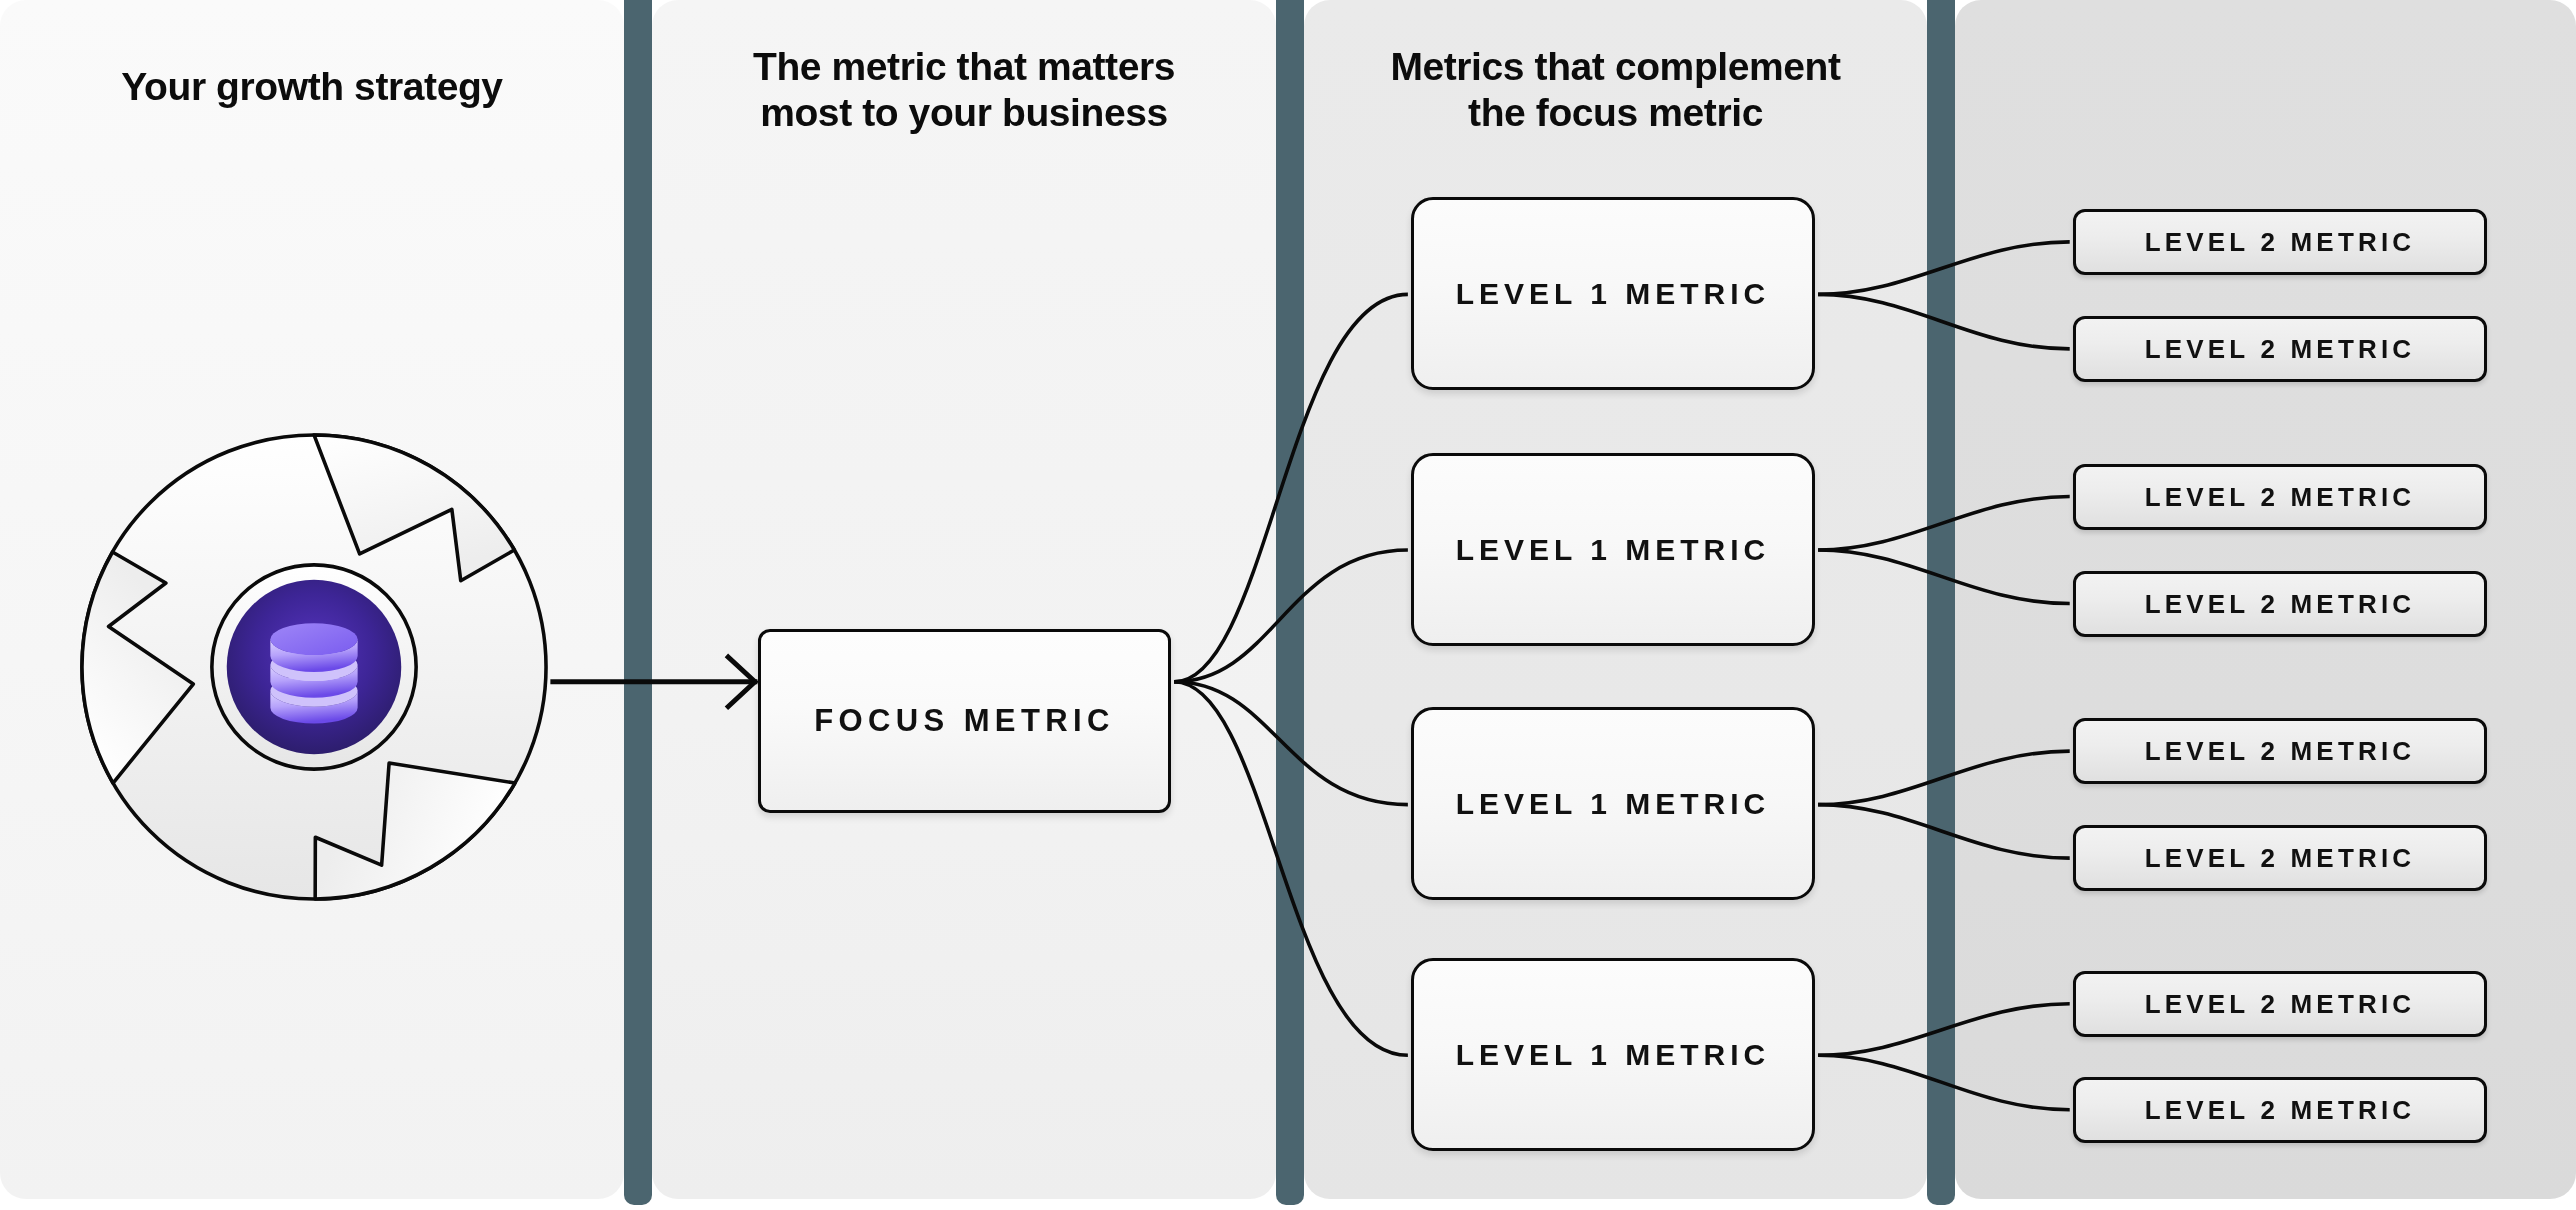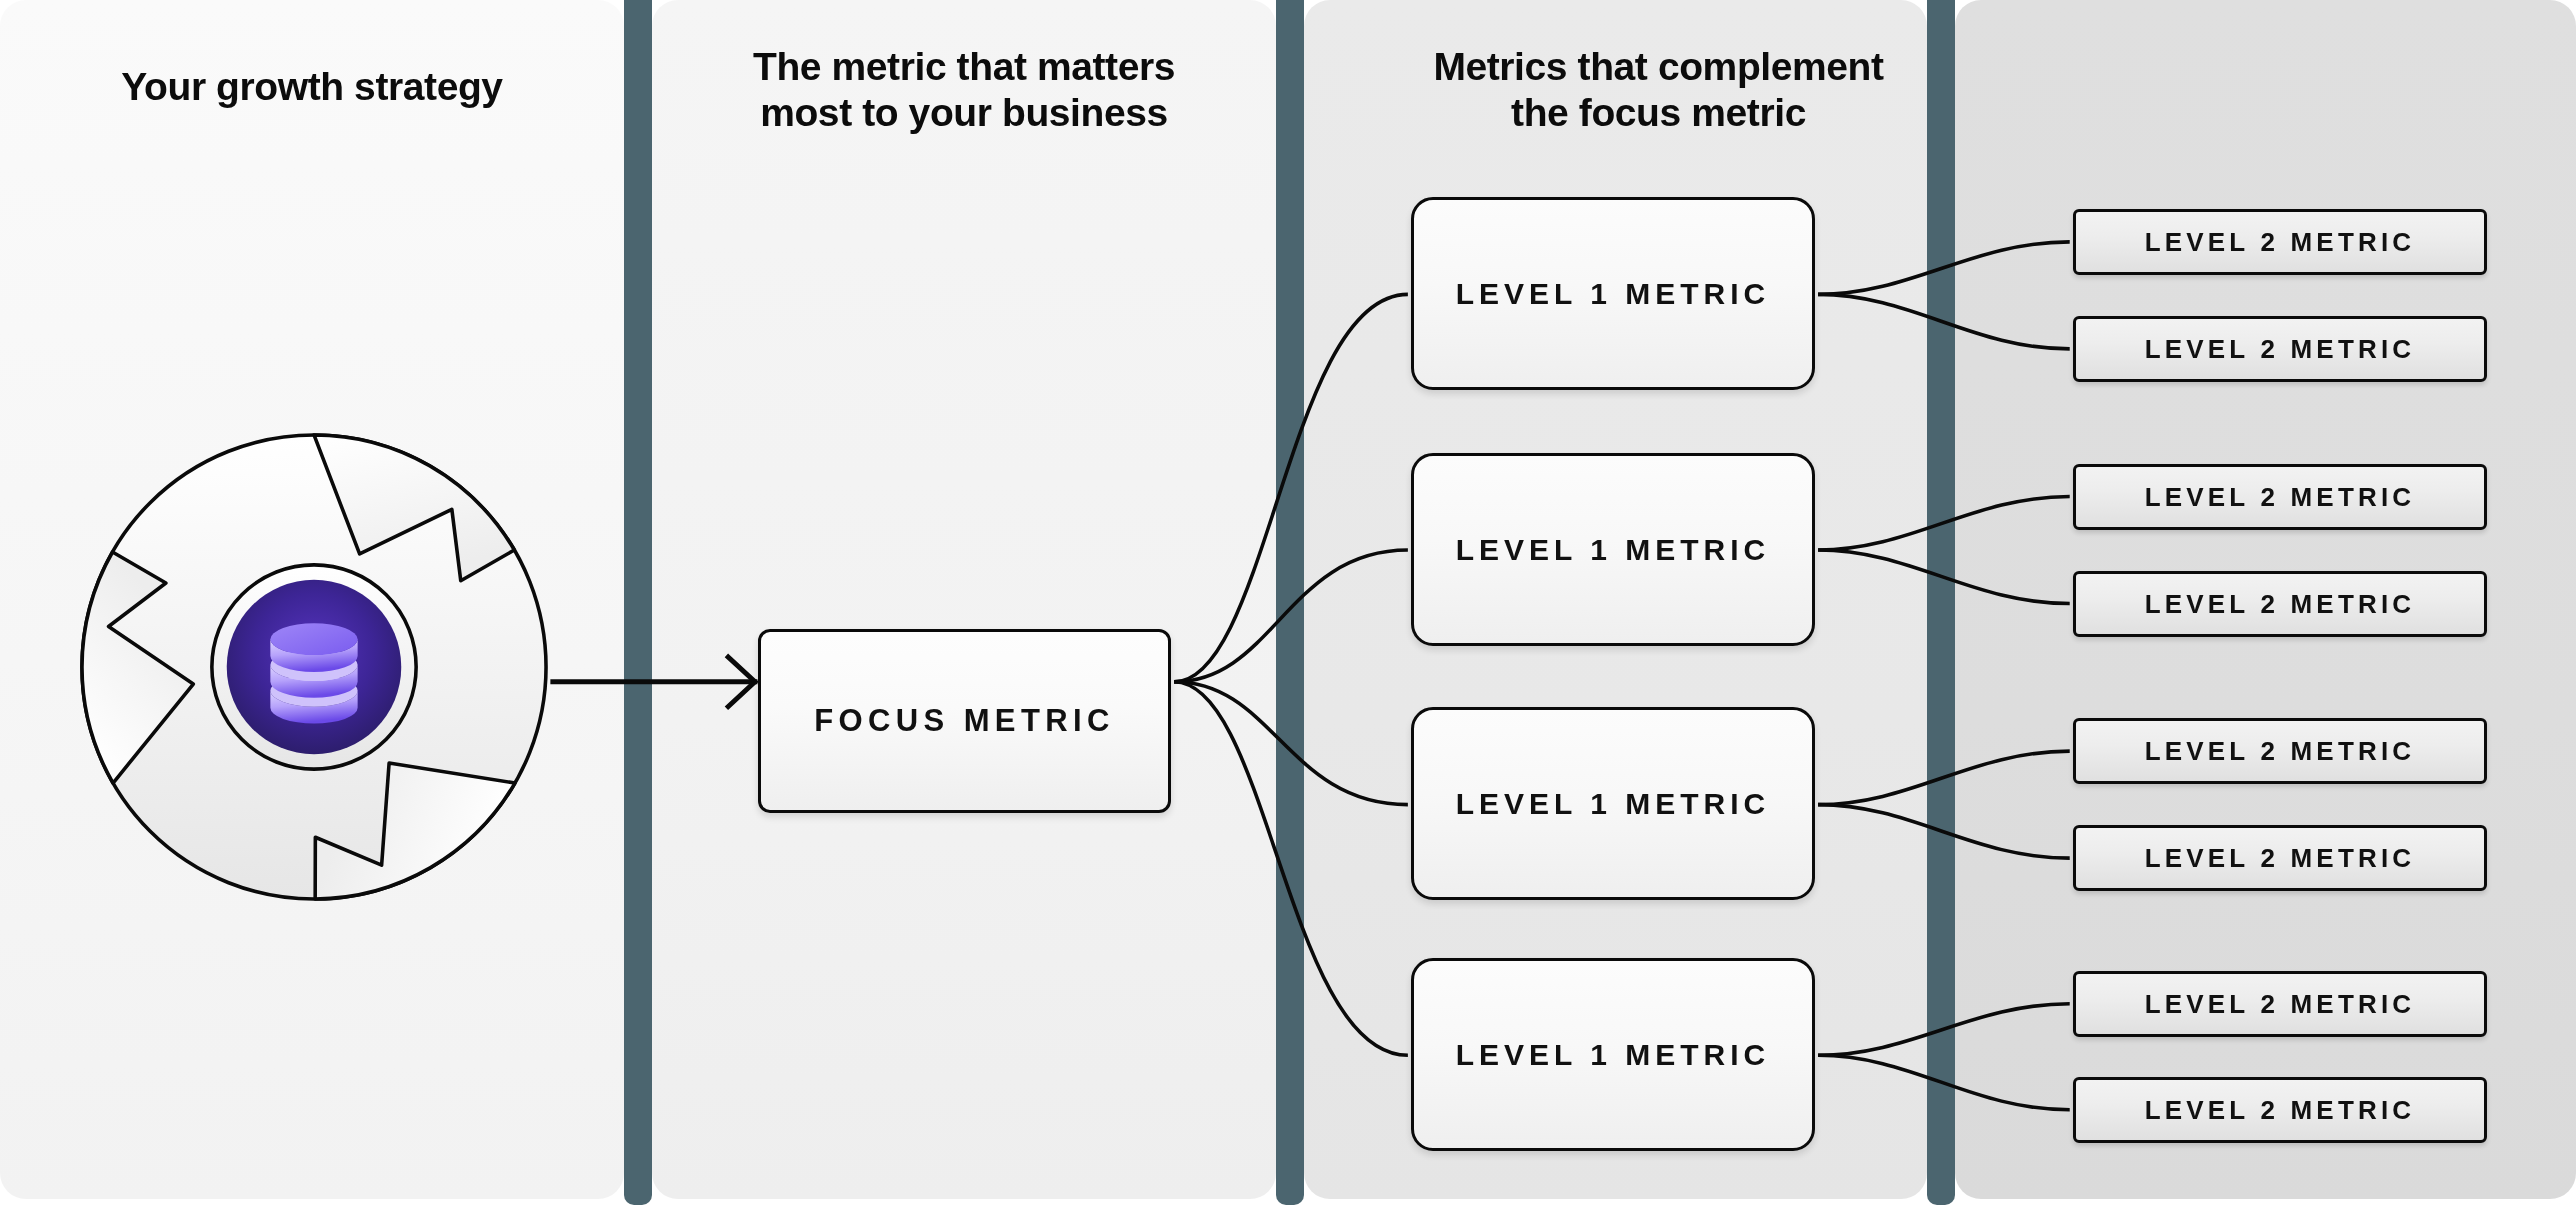--- a/index.html
+++ b/index.html
@@ -17,40 +17,40 @@
   .divider{position:absolute;top:0;height:1205px;width:28px;
            background:#4b656f;border-radius:0 0 10px 10px;}
   .d1{left:624px;} .d2{left:1276px;} .d3{left:1927px;}
 
   
   .heading{position:absolute;text-align:center;color:#0c0c0c;
            font-weight:700;font-size:39px;line-height:1.18;
            letter-spacing:-0.4px;white-space:pre-line;}
   .h1{left:0;width:624px;top:64px;}
   .h2{left:652px;width:624px;top:44px;}
-  .h3{left:1304px;width:623px;top:44px;padding-left:43px;}
+  .h3{left:1304px;width:623px;top:44px;}
   .h4{left:1955px;width:621px;top:44px;}
 
   
   #aperture{position:absolute;left:77px;top:430px;width:474px;height:474px;}
 
   
   .mbox{position:absolute;box-sizing:border-box;
         border:3.5px solid #0a0a0a;display:flex;align-items:center;
         justify-content:center;color:#111;font-weight:700;
         text-align:center;}
   .focus-box{left:758px;top:589px;width:413px;height:184px;border-radius:12px;
         background:linear-gradient(180deg,#fdfdfd 0%,#fafafa 42%,#efefef 100%);
         font-size:31px;letter-spacing:5.4px;
         box-shadow:0 4px 7px rgba(0,0,0,0.13);margin-top:40px;}
   .l1-box{left:1411px;width:404px;height:193px;border-radius:22px;
         background:linear-gradient(180deg,#fcfcfc 0%,#f8f8f8 45%,#efefef 100%);
         font-size:30px;letter-spacing:5px;
         box-shadow:0 4px 7px rgba(0,0,0,0.12);}
-  .l2-box{left:2073px;width:414px;height:66px;border-radius:6px;
+  .l2-box{left:2073px;width:414px;height:66px;border-radius:12px;
         background:linear-gradient(180deg,#f2f2f2 0%,#ededed 40%,#e0e0e0 100%);
         font-size:26px;letter-spacing:4.2px;
         box-shadow:0 3px 5px rgba(0,0,0,0.14);}
 
   
   #wires{position:absolute;left:0;top:0;width:2576px;height:1211px;
          pointer-events:none;}
   .wire{fill:none;stroke:#0a0a0a;stroke-width:3.6;}
   .arrow{fill:none;stroke:#0a0a0a;stroke-width:5;stroke-linecap:square;}
 </style>

